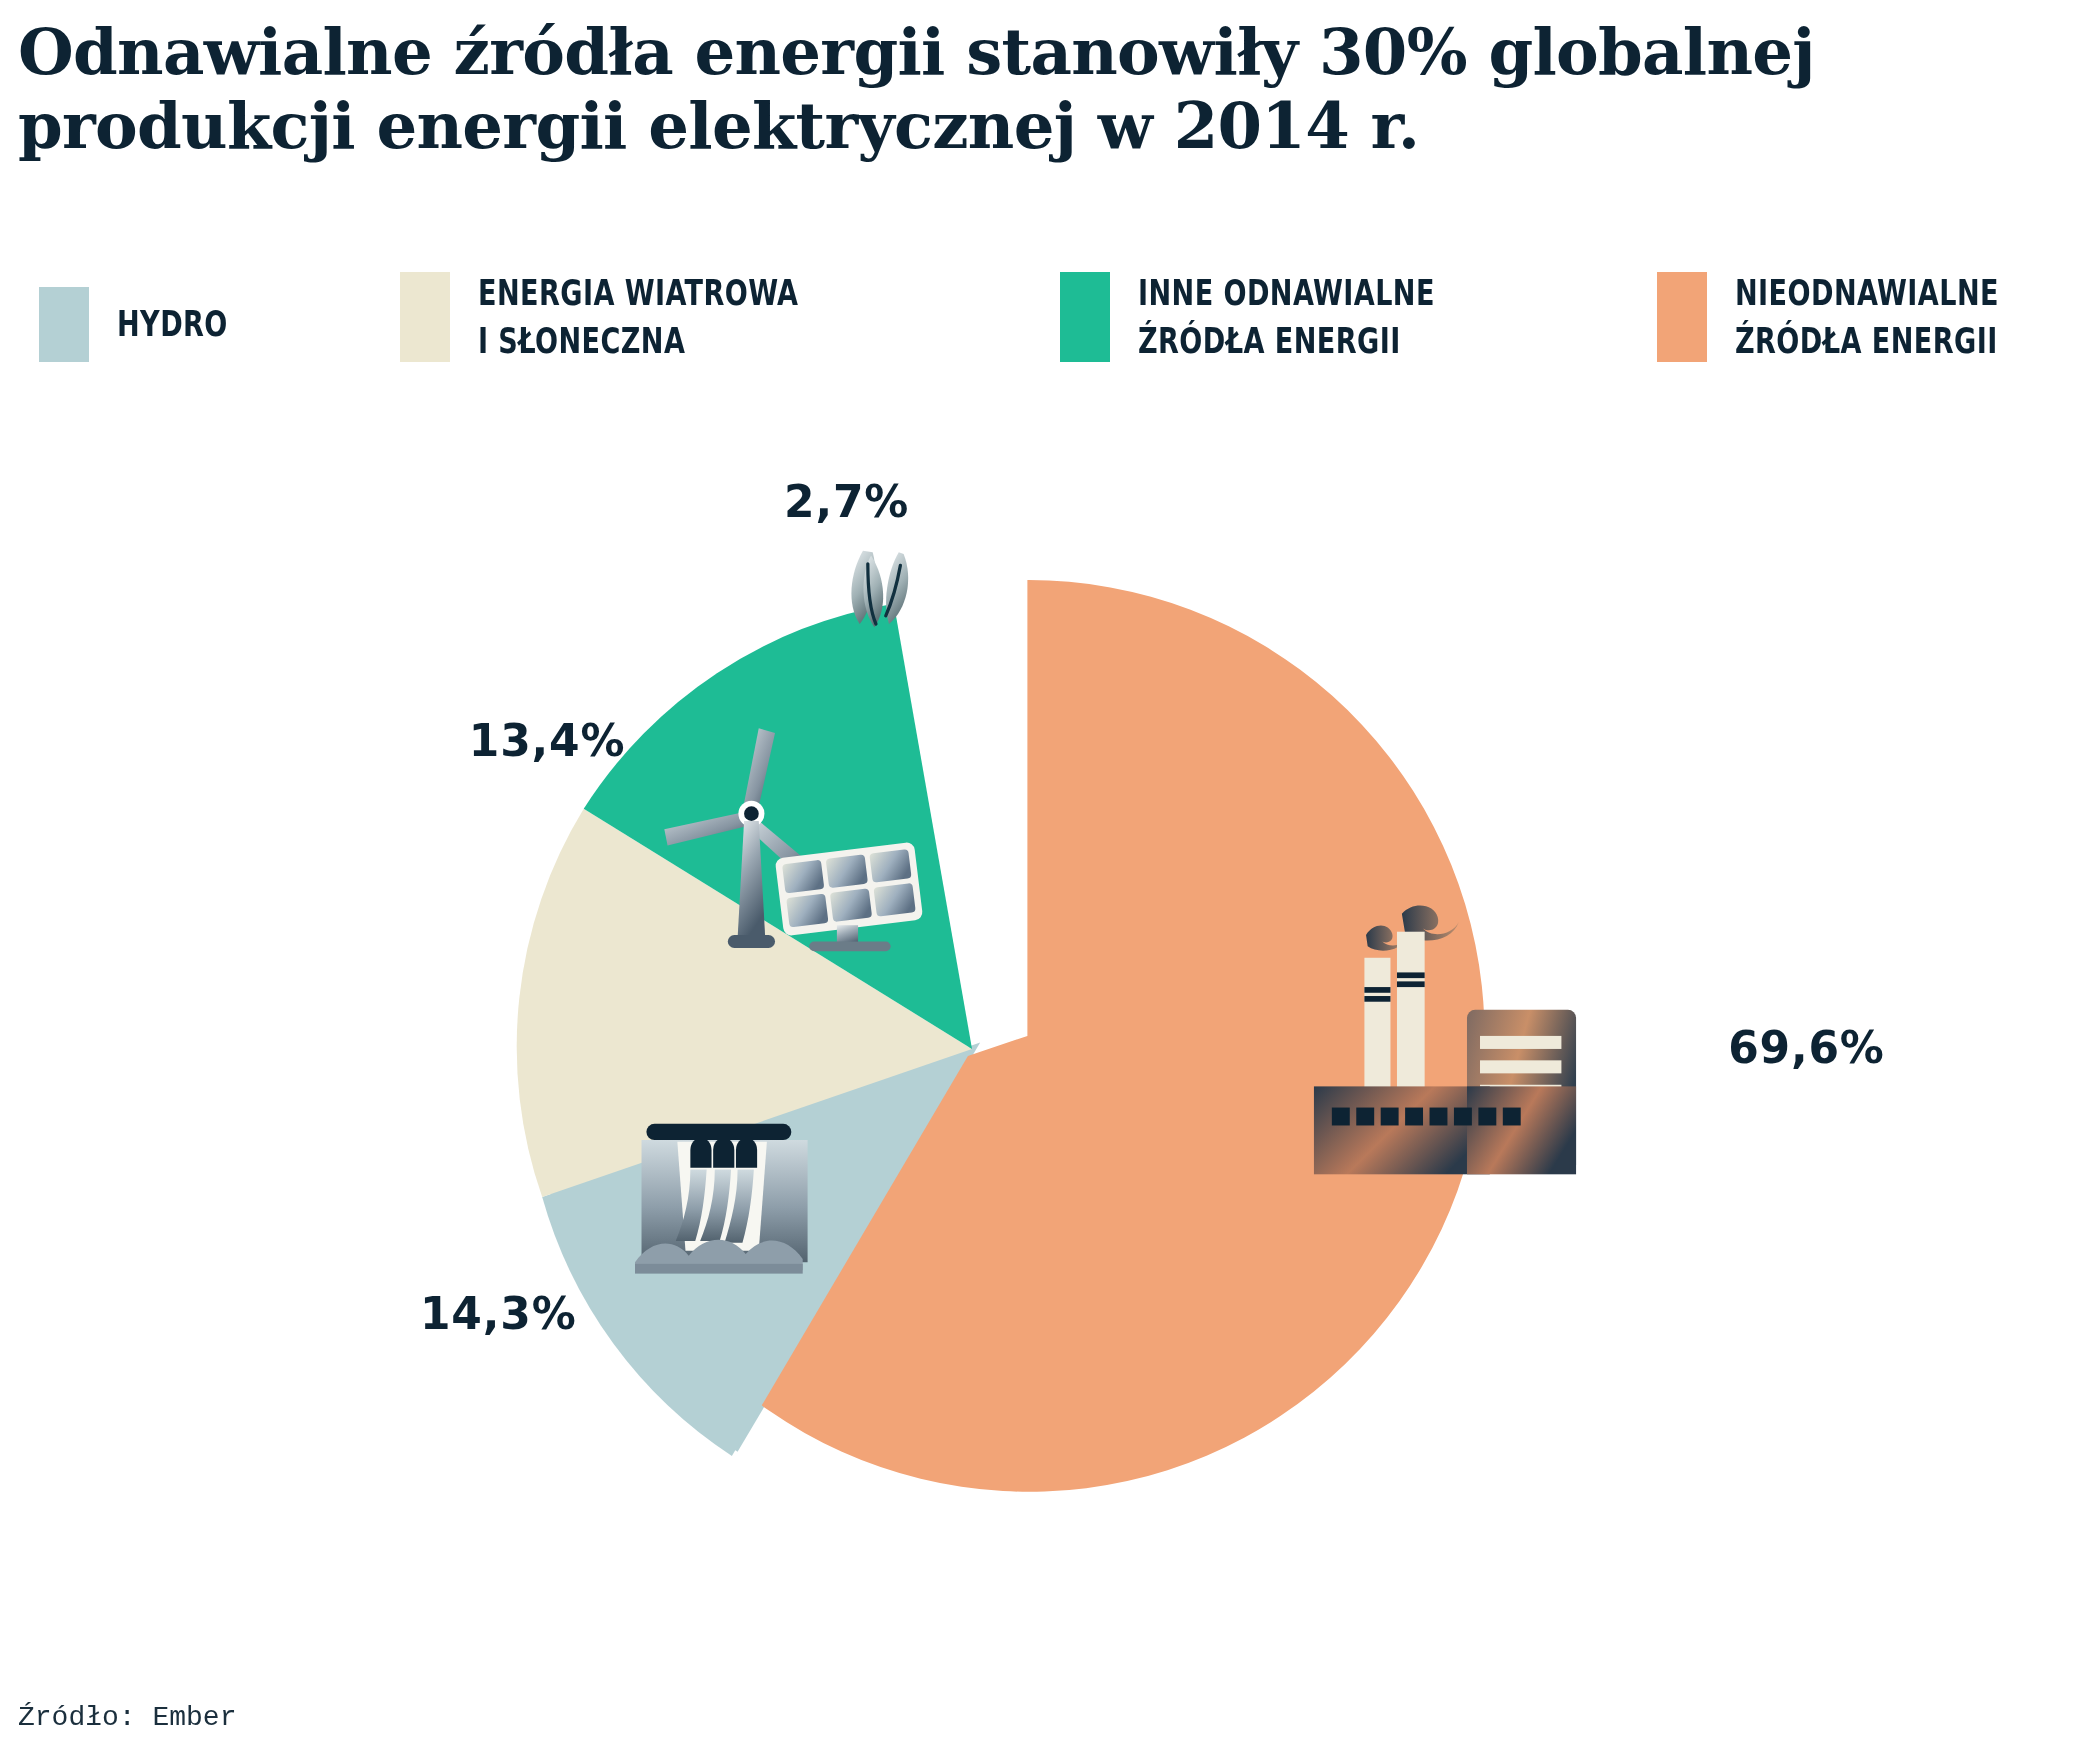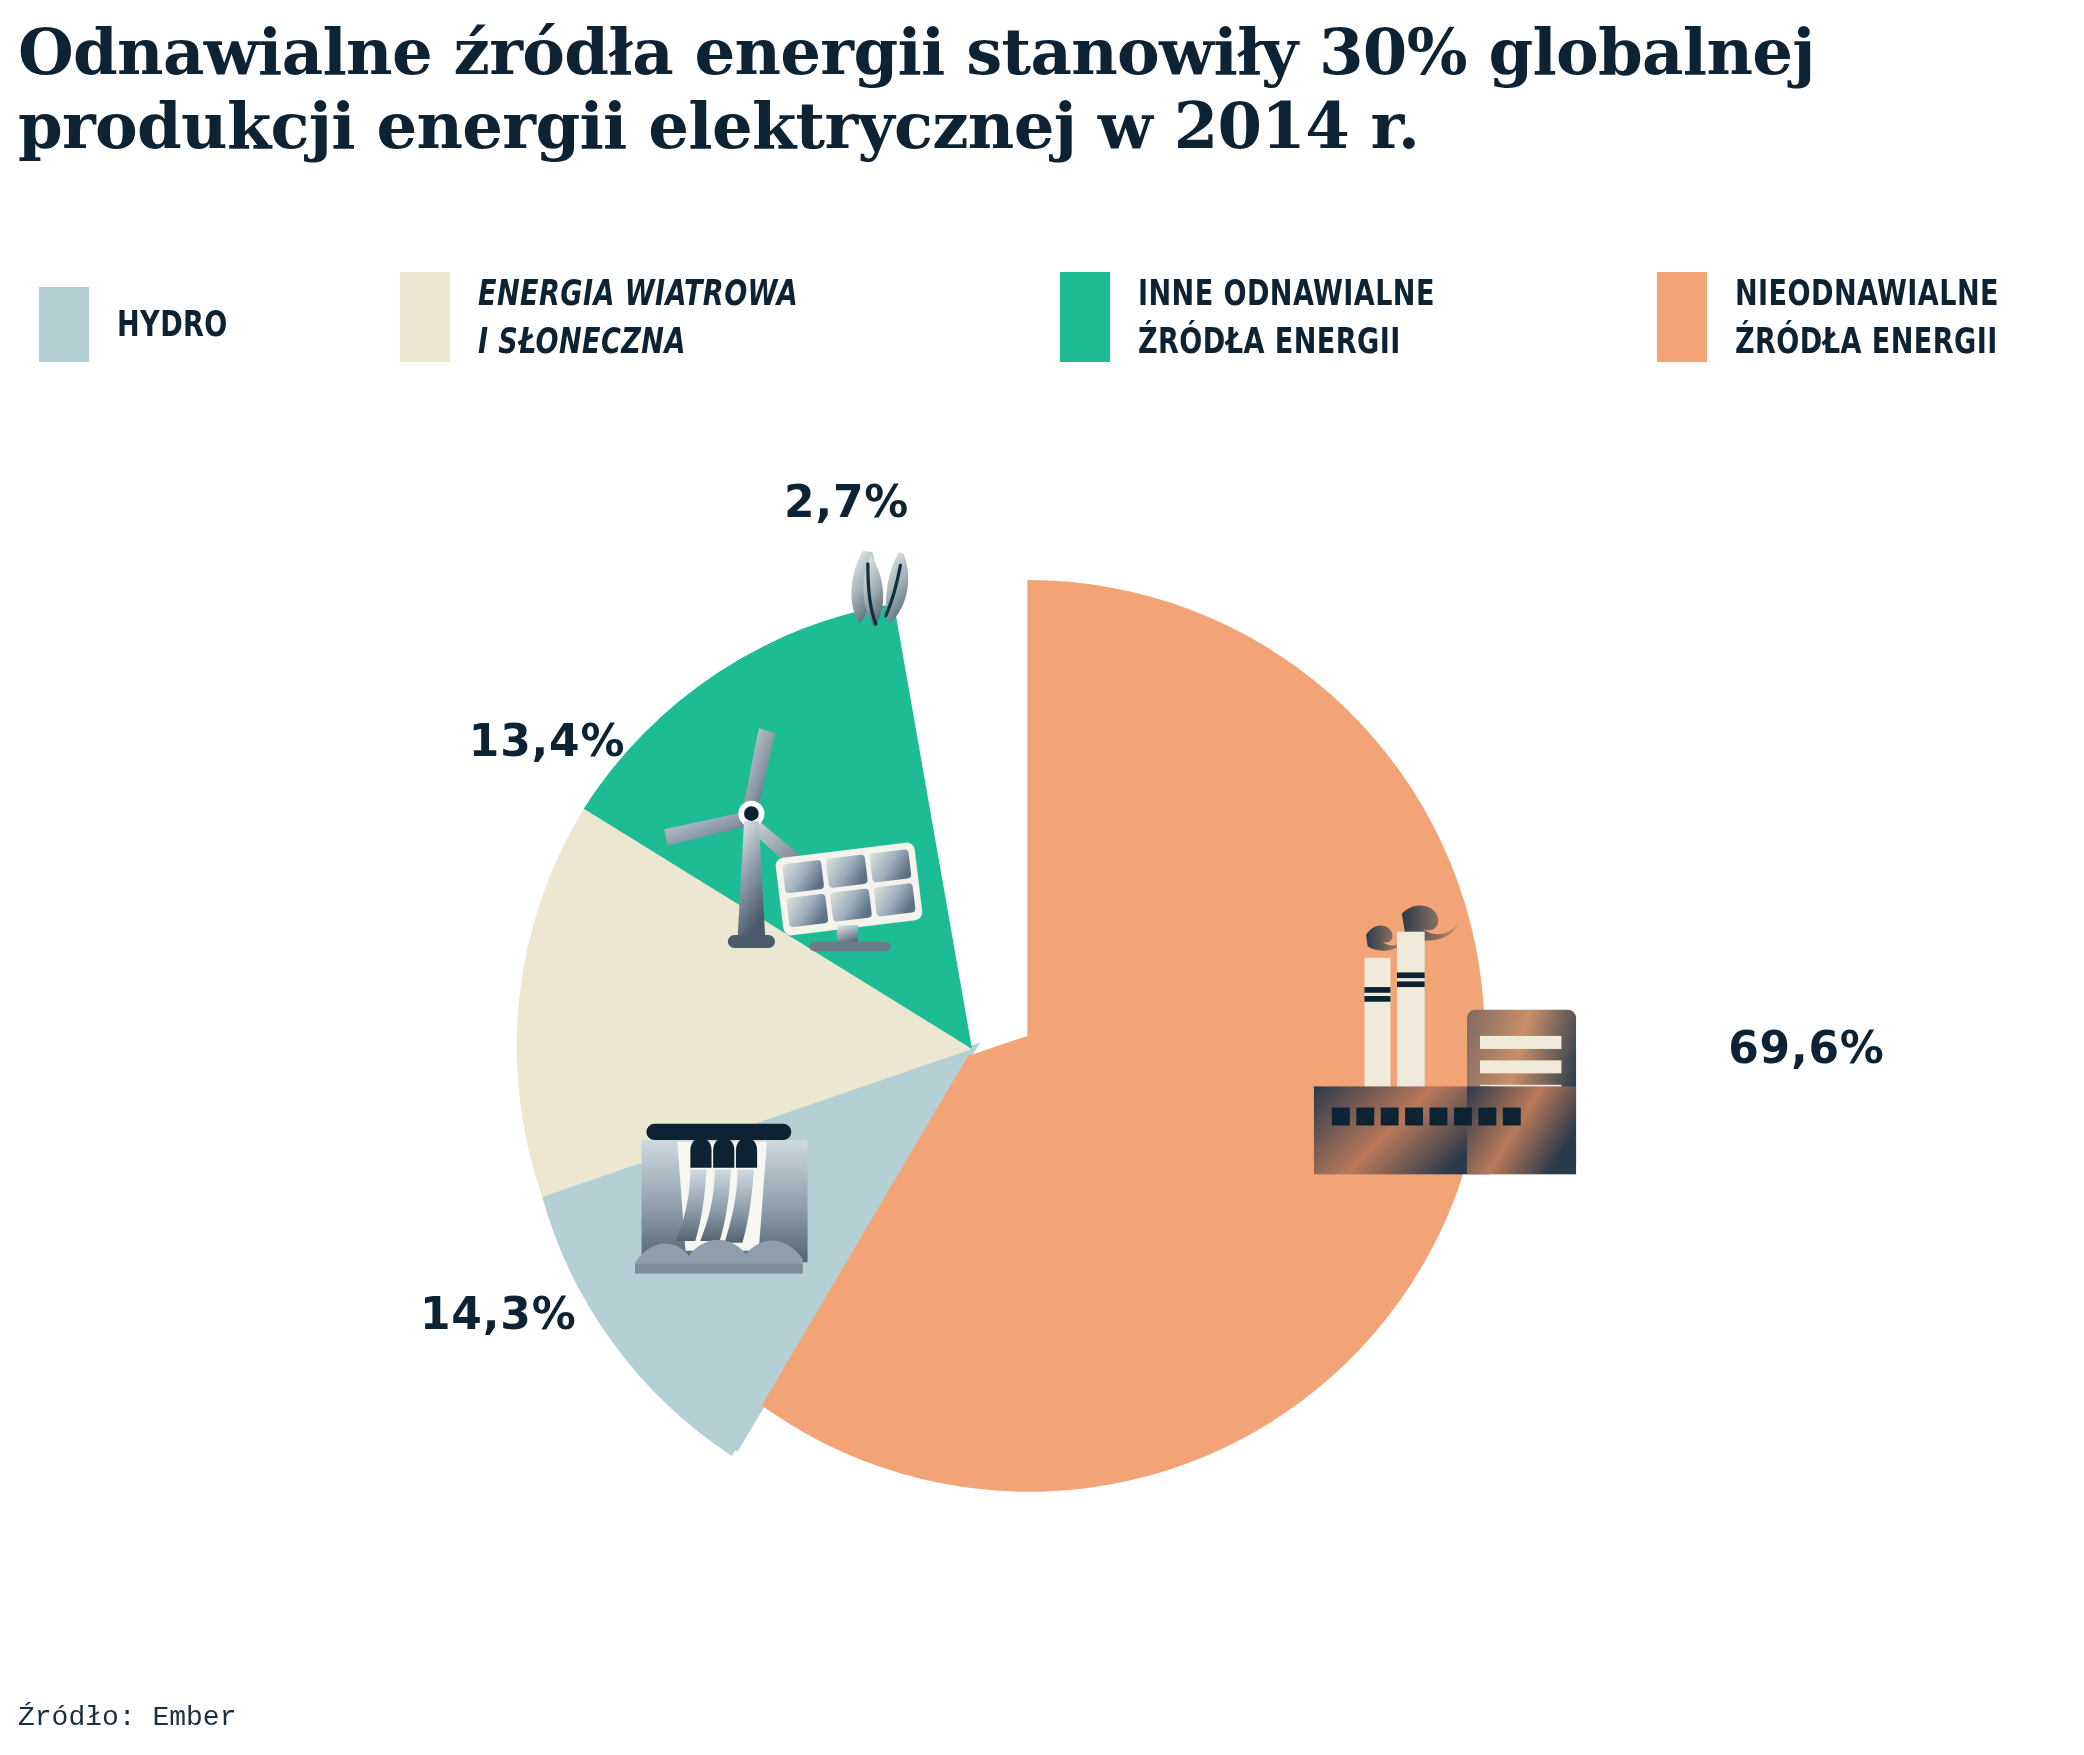--- a/index.html
+++ b/index.html
@@ -40,21 +40,21 @@
     width: 2052px;
     height: 114px;
   }
   .legend-item {
     position: absolute;
     display: flex;
     align-items: center;
     gap: 28px;
   }
   .legend-item.i0 { left: 14.7px;   top: 18px; }
-  .legend-item.i1 { left: 376px;  top: 0px; font-style: italic;  }
+  .legend-item.i1 { left: 376px;  top: 0px;  }
   .legend-item.i2 { left: 1024px; top: 0px; margin-left: 12px;  }
   .legend-item.i3 { left: 1633px; top: 0px;  }
 
   .swatch {
     width: 50px;
     height: 90px;
     flex: 0 0 auto;
   }
   .legend-item.i0 .swatch { height: 75px; }
 

